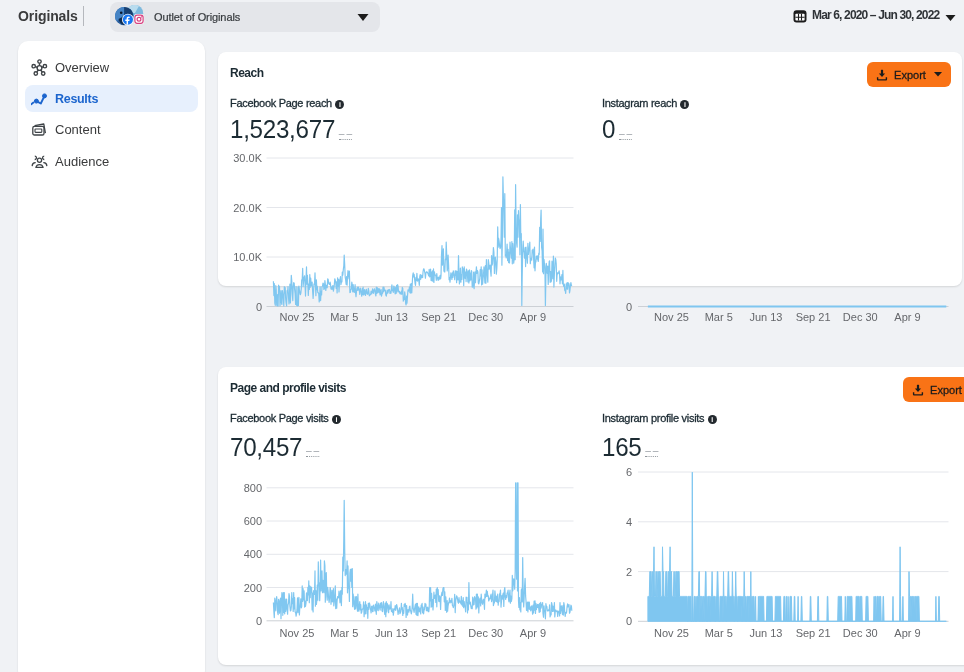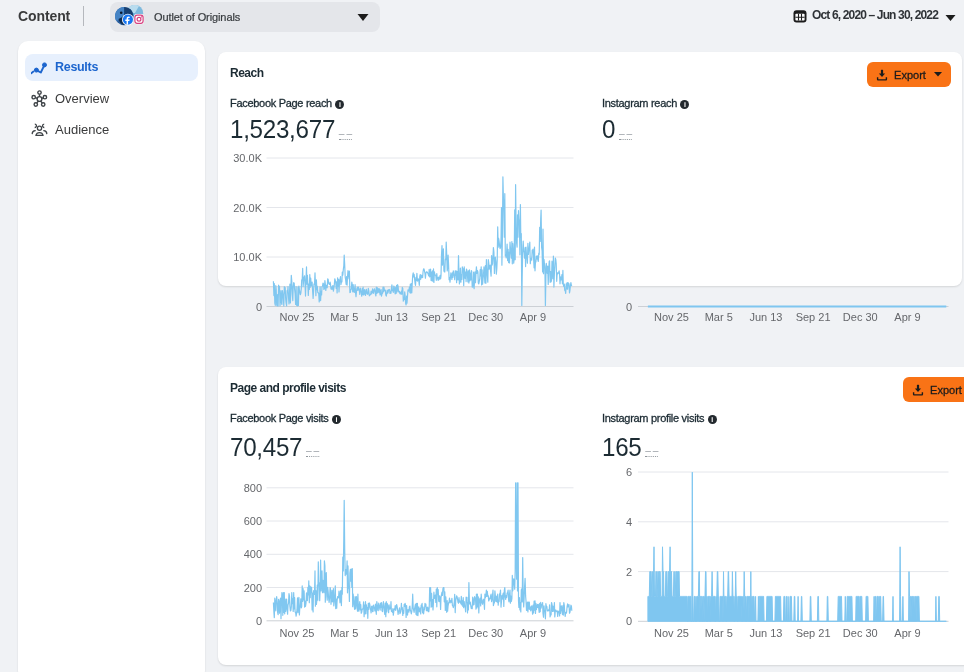--- a/index.html
+++ b/index.html
@@ -23,21 +23,21 @@
   border-bottom:1.5px dotted #8f959b; padding-bottom:2px; margin-left:4px;
   position:relative; top:-1.5px; line-height:8px;}
 .info { display:inline-block; width:9px; height:9px; border-radius:50%;
   background:#23292e; color:#fff; font-size:7px; font-weight:bold; text-align:center;
   line-height:9px; vertical-align:0.5px; margin-left:3.5px; font-style:normal;
   -webkit-text-stroke:0; letter-spacing:0;}
 </style>
 </head>
 <body>
 
-<div class="abs" style="left:18px;top:8px;font-size:14px;font-weight:bold;color:#3a3b3c;letter-spacing:-0.1px;">Content</div>
+<div class="abs" style="left:18px;top:8px;font-size:14px;font-weight:bold;color:#3a3b3c;letter-spacing:-0.1px;">Originals</div>
 <div class="abs" style="left:83px;top:6px;width:1px;height:20px;background:#b5b8bd;"></div>
 <div class="abs" style="left:110px;top:2px;width:270px;height:30px;background:#e4e6ea;border-radius:8px;">
   <div class="abs" style="left:5px;top:3px;width:34px;height:24px;">
     <svg width="34" height="24" viewBox="0 0 34 24">
       <circle cx="19.8" cy="8.3" r="8.4" fill="#7db9dd"></circle>
       <path d="M11.4 8.3 A8.4 8.4 0 0 1 24 1 L19.8 8.3 Z" fill="#b9dcee"></path>
       <path d="M11.4 8.3 a8.4 8.4 0 0 0 4 7.2 l4.4 -7.2 Z" fill="#5aa7d6"></path>
       <circle cx="9.2" cy="11.1" r="9.2" fill="#2b5f9e"></circle>
       <path d="M9.2 1.9 A9.2 9.2 0 0 0 1.5 16.2 L9.2 11.1 Z" fill="#4583c4"></path>
       <path d="M9.2 1.9 A9.2 9.2 0 0 1 18.4 11.1 L9.2 11.1 Z" fill="#173f70"></path>
@@ -57,45 +57,52 @@
       <path d="M0.5 0 L11.5 0 L6 7 Z" fill="#1c1c1c"></path>
     </svg>
 </div>
 <div class="abs" style="left:793px;top:9px;width:14px;height:14px;">
   <svg width="14" height="14" viewBox="0 0 14 14">
       <rect x="0.5" y="1.2" width="13" height="12.3" rx="3" fill="#1c1c1c"></rect>
       <rect x="2.4" y="4.8" width="9.2" height="6.8" rx="0.8" fill="#fff"></rect>
       <path d="M5.5 4.8 v6.8 M8.5 4.8 v6.8 M2.4 8.2 h9.2" stroke="#1c1c1c" stroke-width="1.1"></path>
     </svg>
 </div>
-<div class="abs" style="left:812px;top:8px;font-size:12px;font-weight:bold;color:#2f3337;letter-spacing:-0.85px;white-space:nowrap;">Oct 6, 2020 – Jun 30, 2022</div>
+<div class="abs" style="left:812px;top:8px;font-size:12px;font-weight:bold;color:#2f3337;letter-spacing:-0.85px;white-space:nowrap;">Mar 6, 2020 – Jun 30, 2022</div>
 <svg class="abs" style="left:945px;top:14.5px;" width="11" height="6" viewBox="0 0 11 6">
     <path d="M0.5 0 L10.5 0 L5.5 6 Z" fill="#1c1c1c"></path>
   </svg>
 
 <div class="card" style="left:18px;top:41px;width:187px;height:640px;border-radius:10px;">
   <div style="height:12.5px"></div>
-  <div class="navrow sel"><svg width="17" height="17" viewBox="0 0 17 17">
-        <g stroke="#1c65ce" fill="#1c65ce">
-<path d="M0.2 14.2 L2.4 12.6 M5.4 11.1 L9.8 13.5 L13.5 5.9" fill="none" stroke-width="1.9" stroke-linecap="round" stroke-linejoin="round"></path>
-<circle cx="5.4" cy="11.1" r="2"></circle>
-          <circle cx="13.5" cy="5.9" r="2"></circle>
-</g>
-      </svg>Results</div>
   <div class="navrow"><svg width="17" height="17" viewBox="0 0 17 17">
         <g fill="none" stroke="#3e4347" stroke-width="1.4">
 <circle cx="8.5" cy="9.0" r="2.4"></circle>
 <circle cx="8.5" cy="2.6" r="1.7"></circle>
 <circle cx="2.7" cy="7.2" r="1.7"></circle>
 <circle cx="13.9" cy="7.2" r="1.7"></circle>
 <circle cx="4.8" cy="14.5" r="1.7"></circle>
 <circle cx="12.2" cy="14.5" r="1.7"></circle>
 <path d="M8.5 4.5 v2.2 M4.5 7.7 l1.7 0.7 M12.5 7.7 l-1.7 0.7 M7.2 11.3 l-1.5 1.7 M9.8 11.3 l1.5 1.7"></path>
 </g>
       </svg>Overview</div>
+  <div class="navrow sel"><svg width="17" height="17" viewBox="0 0 17 17">
+        <g stroke="#1c65ce" fill="#1c65ce">
+<path d="M0.2 14.2 L2.4 12.6 M5.4 11.1 L9.8 13.5 L13.5 5.9" fill="none" stroke-width="1.9" stroke-linecap="round" stroke-linejoin="round"></path>
+<circle cx="5.4" cy="11.1" r="2"></circle>
+          <circle cx="13.5" cy="5.9" r="2"></circle>
+</g>
+      </svg>Results</div>
+  <div class="navrow"><svg width="17" height="17" viewBox="0 0 17 17">
+        <g fill="none" stroke="#3e4347" stroke-width="1.3">
+<path d="M3.6 4.6 l9.2 -1.6 1.6 9.2" stroke-linejoin="round"></path>
+<rect x="1.8" y="5.4" width="11.2" height="8.6" rx="1.6"></rect>
+<rect x="4" y="8" width="6.8" height="3.4" rx="0.6" stroke-width="1.1"></rect>
+</g>
+      </svg>Content</div>
   <div class="navrow"><svg width="17" height="17" viewBox="0 0 17 17">
         <g fill="none" stroke="#3e4347" stroke-width="1.3">
 <circle cx="8.5" cy="7.3" r="2.1"></circle>
 <path d="M4.9 14.4 a3.7 3.7 0 0 1 7.2 0 Z" stroke-linejoin="round"></path>
 <path d="M3.7 6.5 a1.7 1.7 0 1 0 0.1 -3.4"></path>
 <path d="M1.2 12.6 a3.2 3.2 0 0 1 3 -2.9" stroke-linecap="round"></path>
 <path d="M13.3 6.5 a1.7 1.7 0 1 1 -0.1 -3.4"></path>
 <path d="M15.8 12.6 a3.2 3.2 0 0 0 -3 -2.9" stroke-linecap="round"></path>
 </g>
       </svg>Audience</div>

